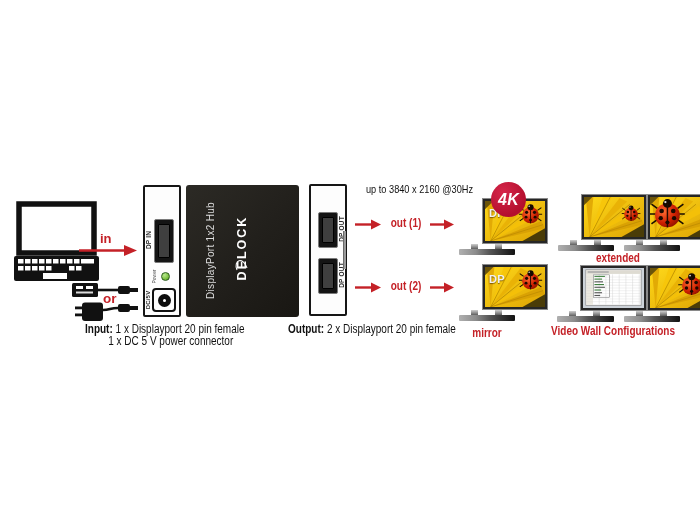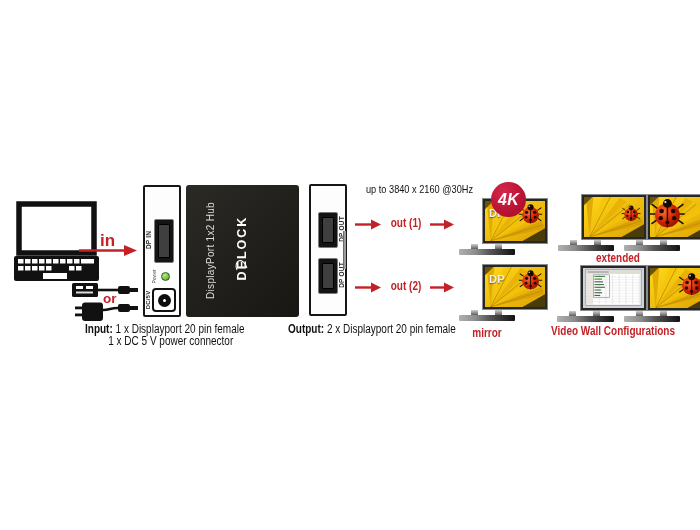--- a/index.html
+++ b/index.html
@@ -147,21 +147,21 @@
         <rect x="13" y="70" width="5.5" height="4.5"></rect>
         <rect x="20" y="70" width="5.5" height="4.5"></rect>
       <rect x="27" y="70" width="5.5" height="4.5"></rect>
         <rect x="34" y="70" width="5.5" height="4.5"></rect>
         <rect x="57" y="70" width="5.5" height="4.5"></rect>
       <rect x="64" y="70" width="5.5" height="4.5"></rect>
       <rect x="31" y="77" width="24" height="6"></rect>
     </g>
   </svg>
 
-  <div class="abs red" style="left:100px;top:231px;font-size:17px">in</div>
+  <div class="abs red" style="left:100px;top:231px;font-size:13px">in</div>
   <svg class="abs" style="left:78px;top:244px" width="60" height="13">
     <line x1="1" y1="6.5" x2="47" y2="6.5" stroke="#c42127" stroke-width="2.6"></line>
     <polygon points="46,1 59,6.5 46,12" fill="#c42127"></polygon>
   </svg>
 
   <svg class="abs" style="left:72px;top:280px" width="72" height="44">
     <g>
       <rect x="0" y="3" width="26" height="14" rx="1.5" fill="#111"></rect>
       <rect x="4" y="6" width="7" height="3" fill="#fff"></rect>
         <rect x="14" y="6" width="7" height="3" fill="#fff"></rect>

